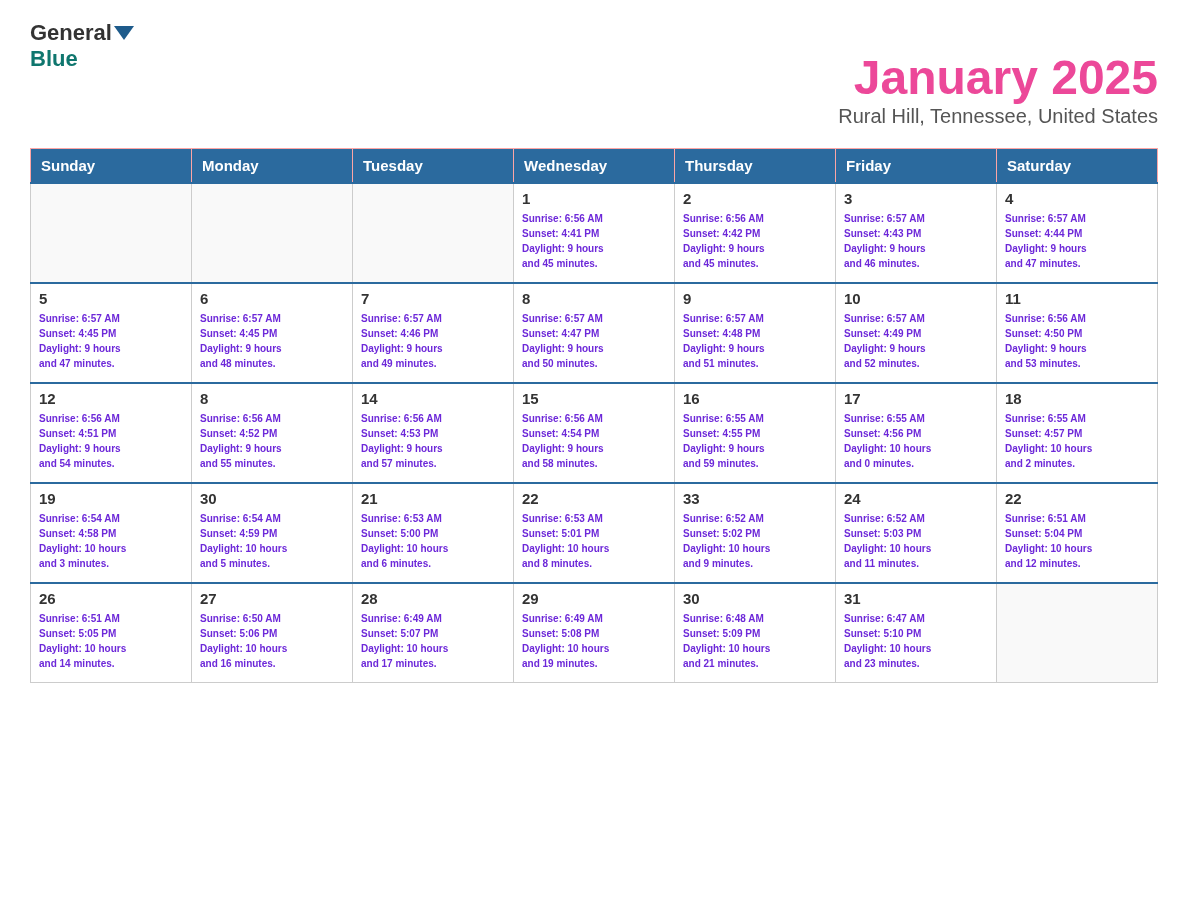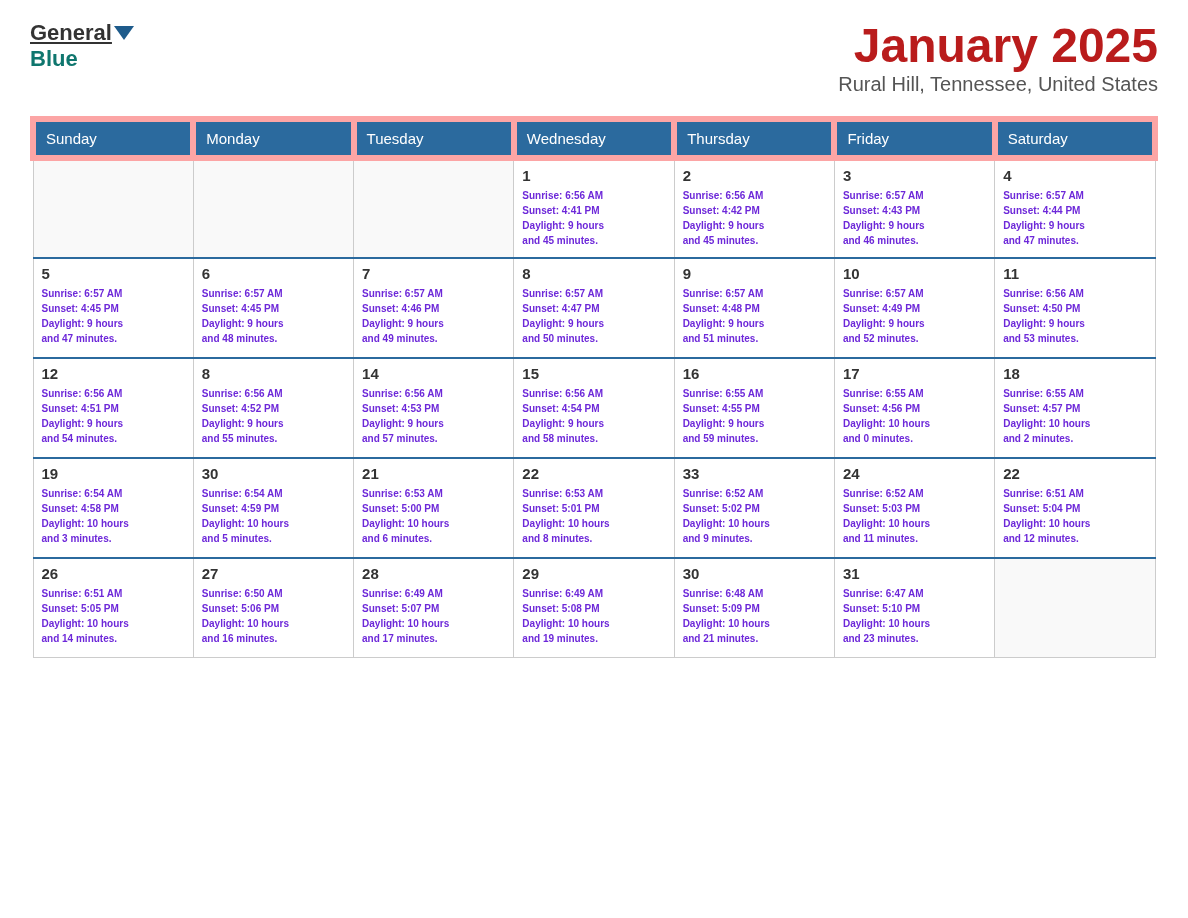--- a/index.html
+++ b/index.html
@@ -21,21 +21,20 @@
       display: flex;
       flex-direction: column;
       align-items: flex-start;
     }
     .logo-text {
       display: flex;
       align-items: center;
       font-size: 22px;
       font-weight: bold;
       color: #333;
-      text-decoration: underline;
     }
     .logo-general { color: #333; }
     .logo-arrow {
       display: inline-block;
       width: 0;
       height: 0;
       border-left: 10px solid transparent;
       border-right: 10px solid transparent;
       border-top: 14px solid #1e5b8b;
       margin: 0 2px;
@@ -45,41 +44,42 @@
       color: #0f766e;
       font-size: 22px;
       font-weight: bold;
     }
     .title-section {
       text-align: right;
     }
     .page-title {
       font-size: 48px;
       font-weight: bold;
-      color: #b91c1c;
+      color: #ec4899;
       line-height: 1.1;
+      margin-top: 32px;
     }
     .subtitle {
       font-size: 20px;
       color: #555;
       margin-top: 0;
     }
     .calendar {
       width: 100%;
       border-collapse: collapse;
       border: 1px solid #ccc;
     }
     .calendar th {
       background-color: #2b6a9e;
       color: #fff;
       padding: 8px 10px;
       text-align: left;
       font-size: 15px;
-      font-weight: normal;
-      border: 6px solid #fca5a5;
+      font-weight: bold;
+      border: 1px solid #fca5a5;
     }
     .calendar td {
       vertical-align: top;
       padding: 6px 8px;
       border: 1px solid #ccc;
       width: calc(100% / 7);
       height: 100px;
       font-size: 13px;
       color: #333;
       background: #fff;

